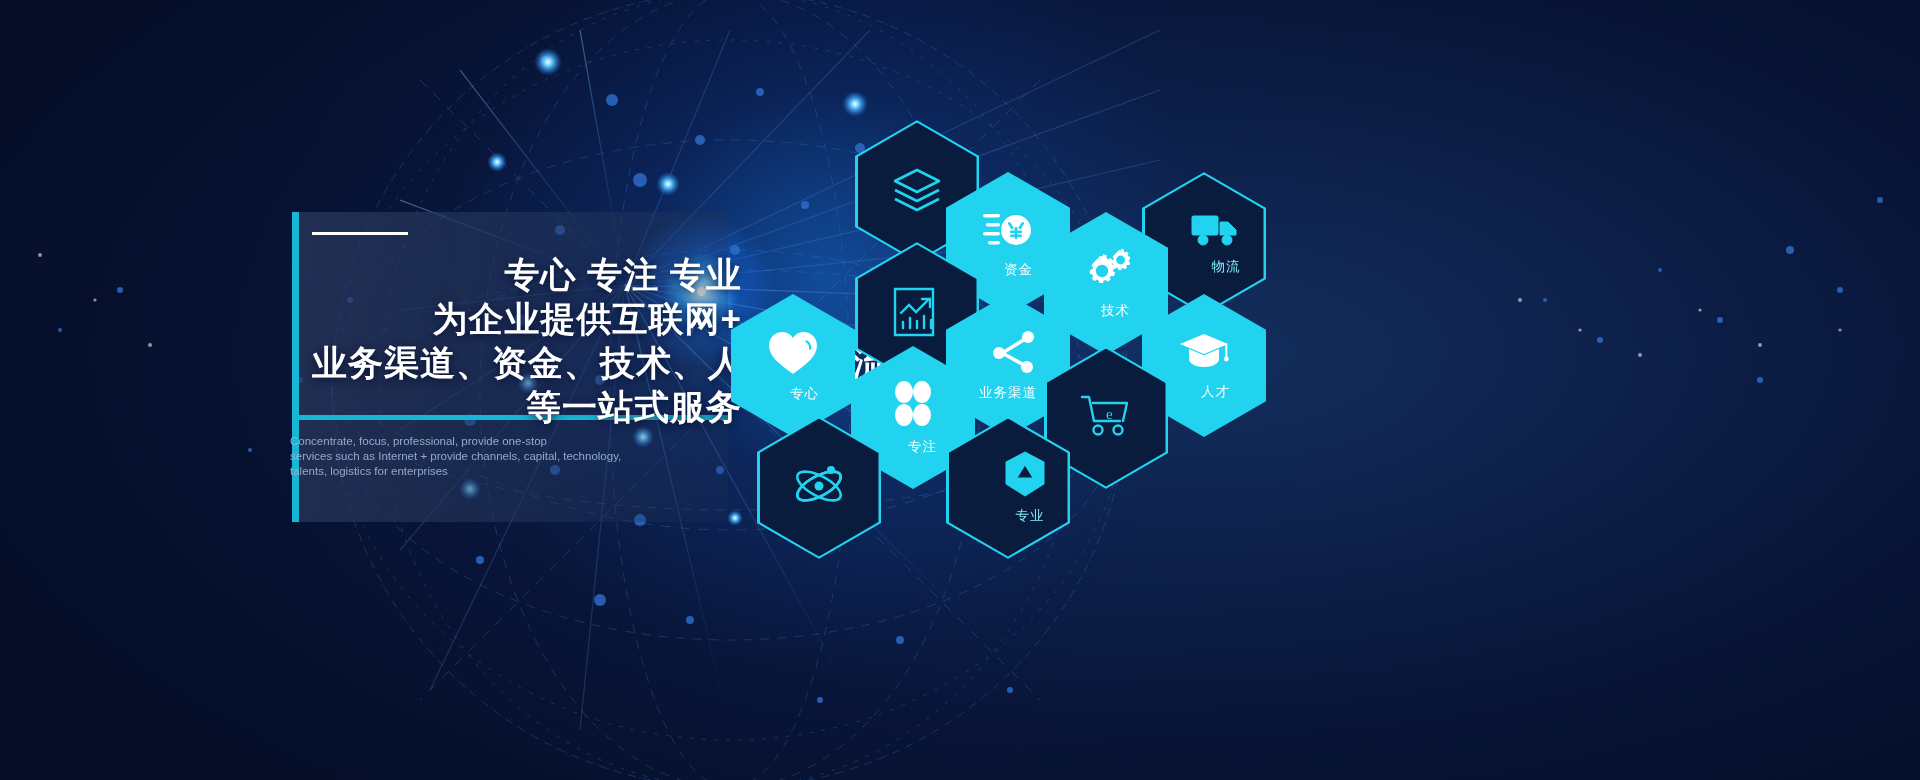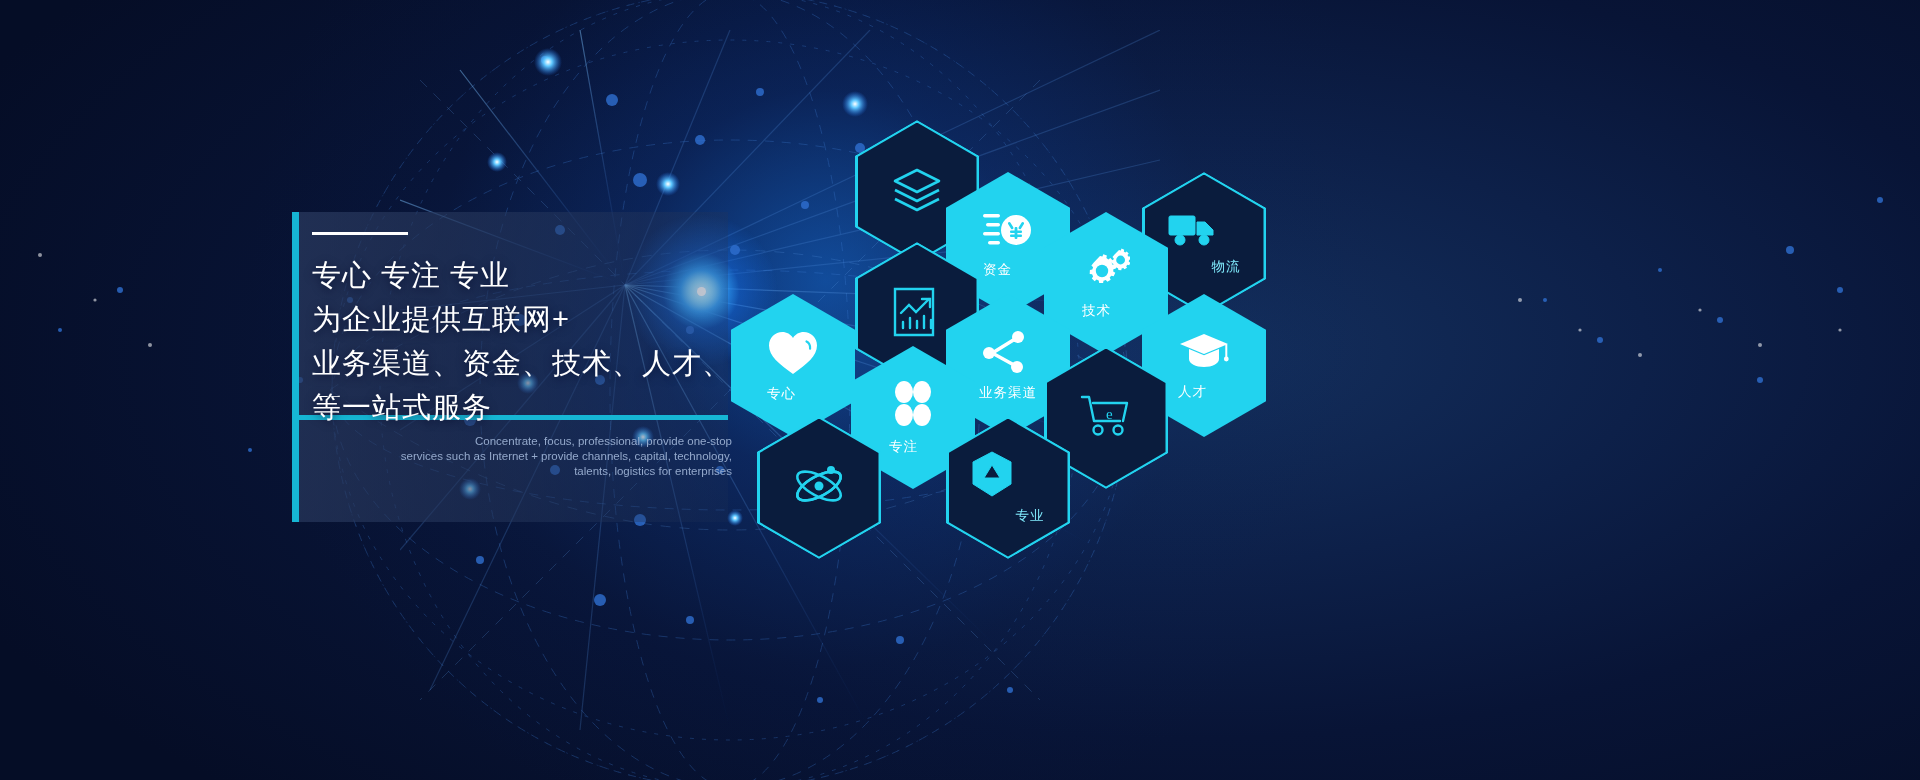--- a/index.html
+++ b/index.html
@@ -41,27 +41,28 @@
     background:linear-gradient(100deg,rgba(42,58,95,.72) 0%,rgba(38,55,92,.52) 55%,rgba(30,48,85,.20) 100%);
     border-left:7px solid #16b6d4;
     box-sizing:border-box;
   }
   .panel-underline{
     position:absolute;left:292px;top:415px;width:436px;height:5px;background:#16b6d4;
   }
   .panel-inner{position:absolute;left:312px;top:212px;width:430px;}
   .toprule{width:96px;height:3px;background:#ffffff;margin:20px 0 18px 0;}
   .headline{
-    color:#ffffff;font-size:29px;line-height:44px;font-weight:normal;
+    color:#ffffff;font-size:35px;line-height:44px;font-weight:bold;
     letter-spacing:1px;white-space:nowrap;
     text-shadow:0 2px 8px rgba(0,10,40,.75);
+    text-align:right;
   }
   .caption{
     position:absolute;left:290px;top:434px;width:442px;
-    text-align:right;color:#9fb4d6;font-size:11.5px;line-height:15px;
+    text-align:left;color:#9fb4d6;font-size:11.5px;line-height:15px;
     opacity:.92;
   }
 
   
   .hexwrap{position:absolute;left:0;top:0;width:1920px;height:780px;}
   .hex{
     position:absolute;width:124px;height:143px;
     clip-path:polygon(50% 0%,100% 25%,100% 75%,50% 100%,0% 75%,0% 25%);
     display:flex;flex-direction:column;align-items:center;justify-content:center;
     box-sizing:border-box;
@@ -71,21 +72,21 @@
   .hex .hexborder{
     position:absolute;inset:0;
     clip-path:polygon(50% 0%,100% 25%,100% 75%,50% 100%,0% 75%,0% 25%);
     background:#22d3ef;
   }
   .hex .hexborder::after{
     content:"";position:absolute;inset:2.5px;
     clip-path:polygon(50% 0%,100% 25%,100% 75%,50% 100%,0% 75%,0% 25%);
     background:#0a1c3d;
   }
-  .hex .content{position:relative;z-index:2;display:flex;flex-direction:column;align-items:flex-start;}
+  .hex .content{position:relative;z-index:2;display:flex;flex-direction:column;align-items:flex-end;}
   .hex .ico{display:block;}
   .hex .lbl{
     margin-top:6px;font-size:13.5px;color:#ffffff;letter-spacing:1px;
     font-family:"Liberation Sans","DejaVu Sans",sans-serif;
   }
   .hex.outline .lbl{color:#7fe9fb;padding-left:44px;}
   .hex.outline .ico svg{stroke:#22d3ef;}
 </style>
 </head>
 <body>

